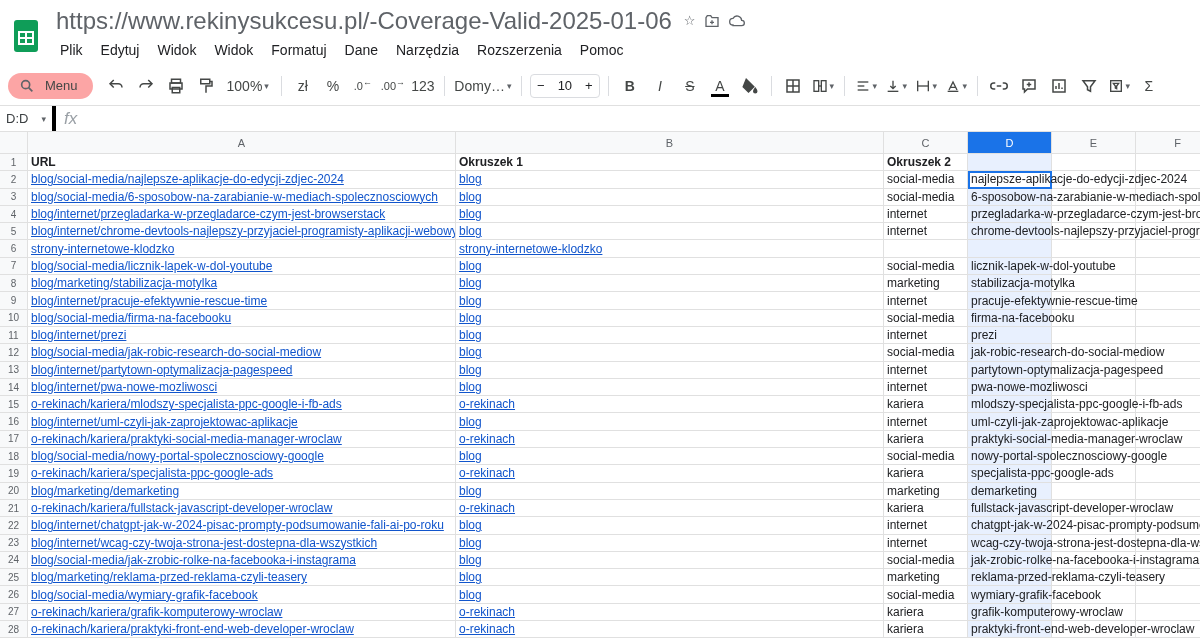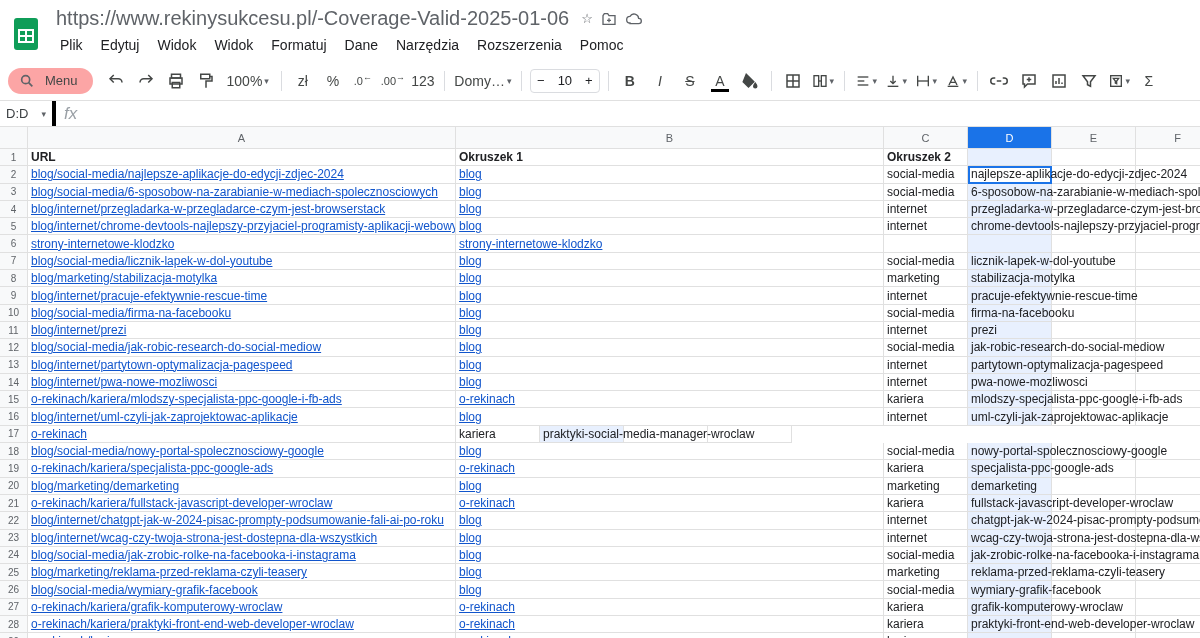--- a/index.html
+++ b/index.html
@@ -25,21 +25,21 @@
   align-items: center;
   justify-content: center;
 }
 .title-block { flex: 1; }
 .title-row {
   display: flex;
   align-items: center;
   gap: 8px;
 }
 .doc-title {
-  font-size: 20px;
+  font-size: 24px;
   color: #5f6368;
   padding: 1px 4px;
 }
 .title-icons { display: flex; gap: 8px; color: #5f6368;}
 .title-icons span { cursor: pointer; }
 .menu-bar {
   display: flex;
   gap: 2px;
   padding: 2px 0 4px 0;
 }
@@ -625,20 +625,21 @@
         <div class="cell col-B link">blog</div>
         <div class="cell col-C">internet</div>
         <div class="cell col-D overflow-ok d-sel">
           <span class="oflow">uml-czyli-jak-zaprojektowac-aplikacje</span>
         </div>
         <div class="cell col-E"></div>
         <div class="cell col-F"></div>
       </div>
       <div class="row">
         <div class="rh">17</div>
+        <div class="cell col-A link">o-rekinach/kariera/praktyki-social-media-manager-wroclaw</div>
         <div class="cell col-B link">o-rekinach</div>
         <div class="cell col-C">kariera</div>
         <div class="cell col-D overflow-ok d-sel">
           <span class="oflow">praktyki-social-media-manager-wroclaw</span>
         </div>
         <div class="cell col-E"></div>
         <div class="cell col-F"></div>
       </div>
       <div class="row">
         <div class="rh">18</div>

